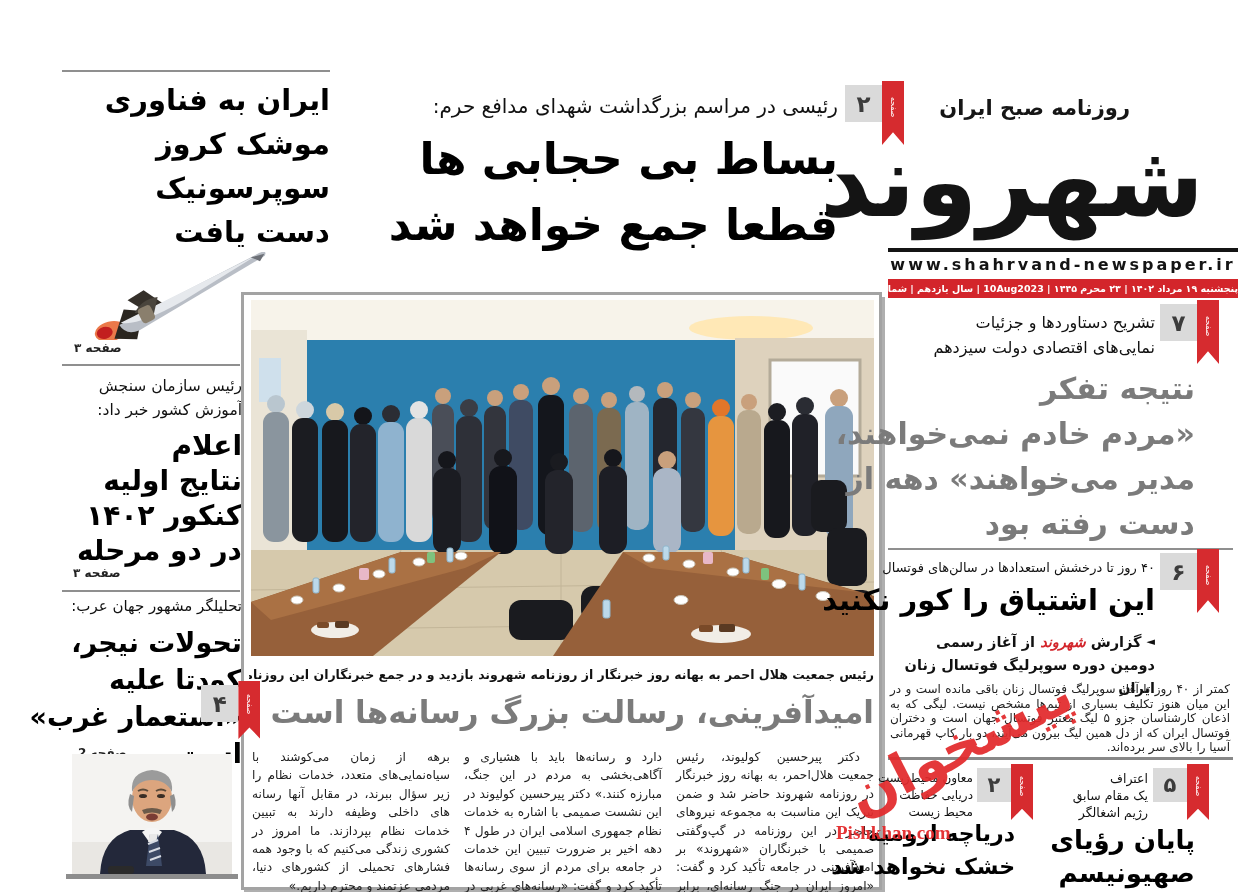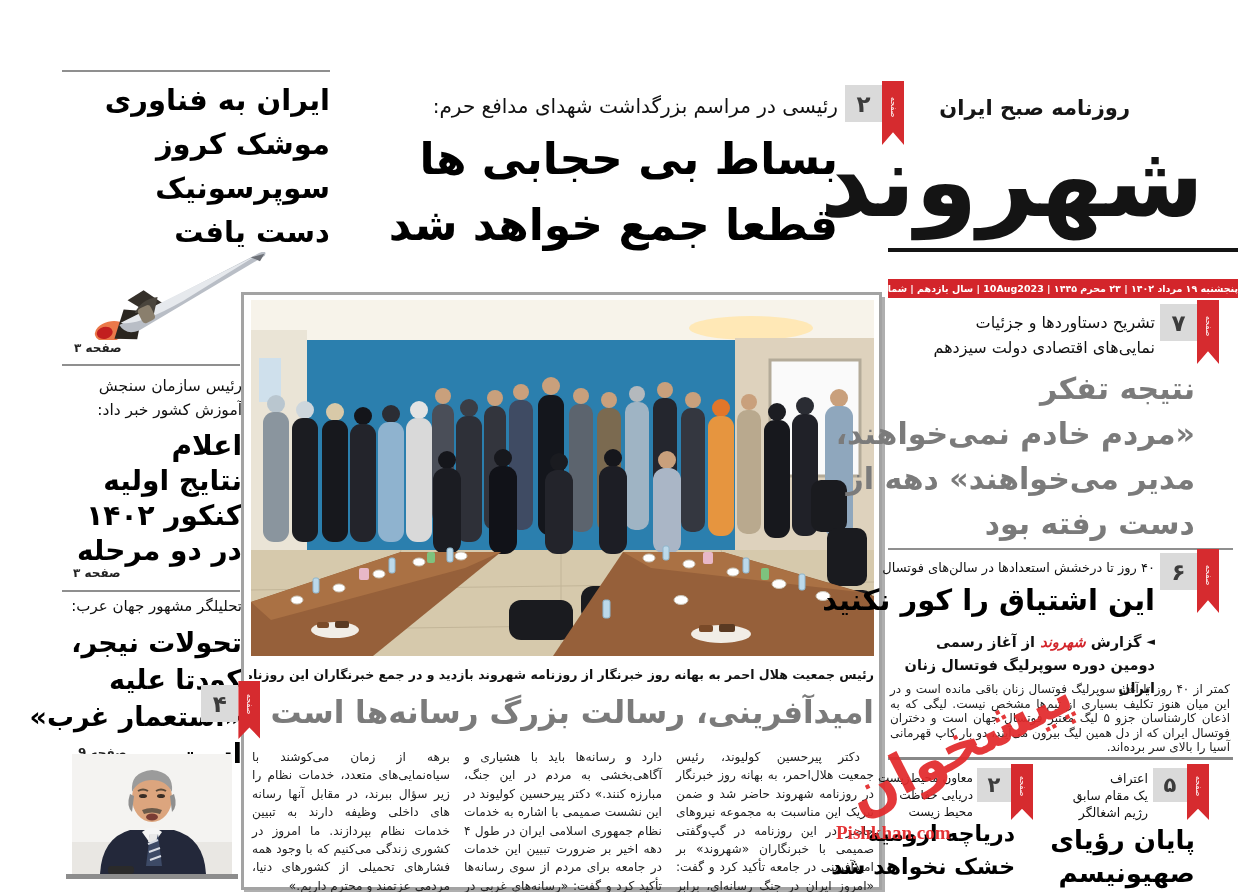--- a/index.html
+++ b/index.html
@@ -49,20 +49,21 @@
 </head>
 <body>
 
 <div id="page">
 
   <div class="abs" style="right:60px;top:90px;">
     <div class="abs" style="right:60px;top:6px;white-space:nowrap;" id="tagline">روزنامه صبح ایران</div>
     <div class="abs" style="right:-14px;top:42px;white-space:nowrap;" id="logo">شهروند</div>
   </div>
   <div class="abs" id="masthead-rule" style="left:888px;top:248px;width:350px;"></div>
+  <div class="abs" id="website" style="left:888px;top:255px;width:350px;">www.shahrvand-newspaper.ir</div>
   <div class="abs" id="datebar" style="left:888px;top:279px;width:350px;">پنجشنبه ۱۹ مرداد ۱۴۰۲ | ۲۳ محرم ۱۴۴۵ | 10Aug2023 | سال یازدهم | شماره ۲۸۶۷ | ۸ صفحه | قیمت ۵۰۰۰ تومان</div>
 
   <div class="badge" style="left:845px;top:85px;">
     <span class="num">۲</span>
     <span class="ribbon">صفحه</span>
   </div>
   <div class="abs kicker rt" style="right:412px;top:94px;font-size:20px;white-space:nowrap;">رئیسی در مراسم بزرگداشت شهدای مدافع حرم:</div>
   <div class="abs headline rt" style="right:412px;top:126px;font-size:44px;line-height:66px;white-space:nowrap;">
     <div>بساط بی حجابی ها</div>
     <div>قطعا جمع خواهد شد</div>
@@ -105,21 +106,21 @@
   <div class="abs pageref" style="left:73px;top:566px;">صفحه ۳</div>
   <div class="abs rule" style="left:62px;top:590px;width:178px;"></div>
 
   <div class="abs kicker rt" style="right:1008px;top:597px;font-size:15px;white-space:nowrap;">تحلیلگر مشهور جهان عرب:</div>
   <div class="abs headline rt" style="right:1008px;top:624px;font-size:27px;line-height:37px;">
     <div>تحولات نیجر،</div>
     <div>کودتا علیه</div>
     <div>«استعمار غرب»</div>
     <div>است</div>
   </div>
-  <div class="abs pageref" style="left:78px;top:746px;">صفحه 9</div>
+  <div class="abs pageref" style="left:78px;top:746px;">صفحه 2</div>
 
   <svg class="abs" style="left:72px;top:754px;" width="160" height="120" viewBox="0 0 160 120">
     <rect width="160" height="120" fill="#f4f3f1"></rect>
     <rect y="88" width="160" height="32" fill="#e9e7e3"></rect>
     <path d="M28 120 Q30 84 58 76 L102 76 Q132 84 134 120 Z" fill="#23283a"></path>
     <path d="M70 78 L80 92 L90 78 L84 74 L76 74 Z" fill="#f5f5f5"></path>
     <path d="M78 80 L86 80 L90 112 L74 112 Z" fill="#3d4a66"></path>
     <path d="M78 80 L86 80 L84 88 L76 88 Z" fill="#e8e8e8"></path>
     <g stroke="#d8dce4" stroke-width="2">
         <line x1="76" y1="90" x2="86" y2="86"></line>

